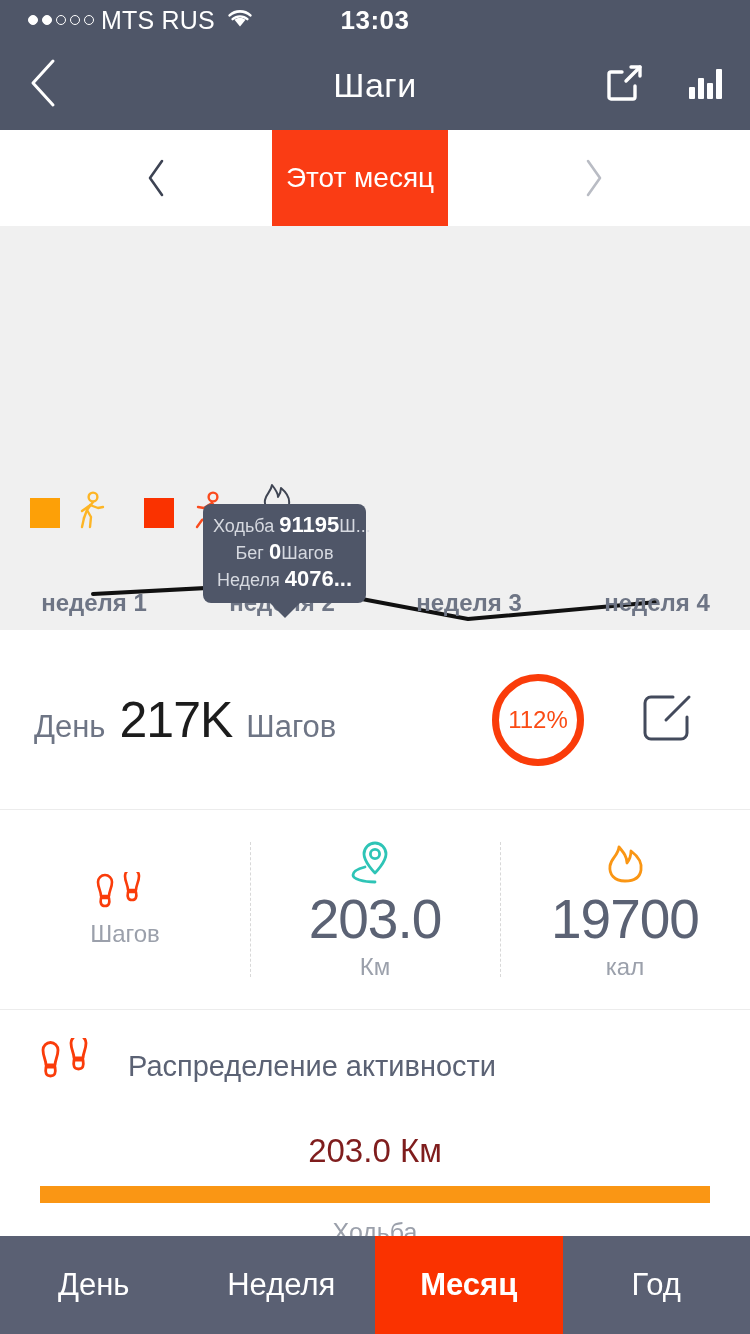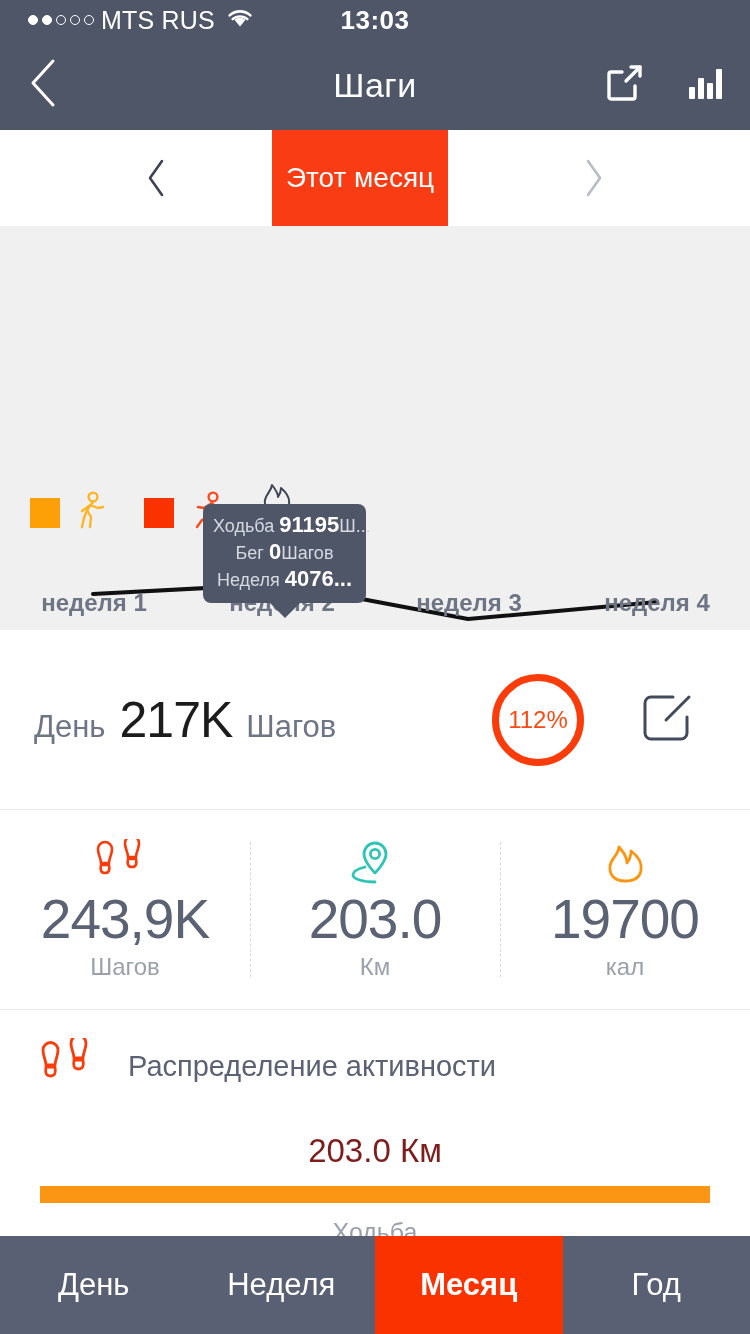--- a/index.html
+++ b/index.html
@@ -298,21 +298,20 @@
 <div class="stats">
   <div class="stat">
     <span class="stat-ico">
       <svg width="60" height="46" viewBox="0 0 60 46">
         <path d="M17 10 a7 7 0 0 0-14 0 c0 6 3 9 3 14 l8 0 c0-5 3-8 3-14 Z" stroke="#fa3c0a" stroke-width="2.6" fill="none" stroke-linejoin="round"></path>
         <path d="M6 26 l8 0 c1 5 0 8-4 8 c-4 0-5-3-4-8 Z" stroke="#fa3c0a" stroke-width="2.6" fill="none" stroke-linejoin="round"></path>
         <path d="M44 4 a7 7 0 0 0-14 0 c0 6 3 9 3 14 l8 0 c0-5 3-8 3-14 Z" stroke="#fa3c0a" stroke-width="2.6" fill="none" stroke-linejoin="round"></path>
         <path d="M33 20 l8 0 c1 5 0 8-4 8 c-4 0-5-3-4-8 Z" stroke="#fa3c0a" stroke-width="2.6" fill="none" stroke-linejoin="round"></path>
       </svg>
     </span>
-    <span class="stat-val">243,9K</span>
     <span class="stat-unit">Шагов</span>
   </div>
 
   <div class="stat">
     <span class="stat-ico">
       <svg width="52" height="46" viewBox="0 0 52 46">
         <path d="M26 4 a11 11 0 0 1 11 11 c0 8-11 19-11 19 S15 23 15 15 a11 11 0 0 1 11-11 Z" stroke="#2ec4b6" stroke-width="2.8" fill="none" stroke-linejoin="round"></path>
         <circle cx="26" cy="15" r="4.6" stroke="#2ec4b6" stroke-width="2.8" fill="none"></circle>
         <path d="M16 28 C8 30 4 33 4 36 c0 4 10 7 22 7" stroke="#2ec4b6" stroke-width="2.8" fill="none" stroke-linecap="round"></path>
       </svg>

